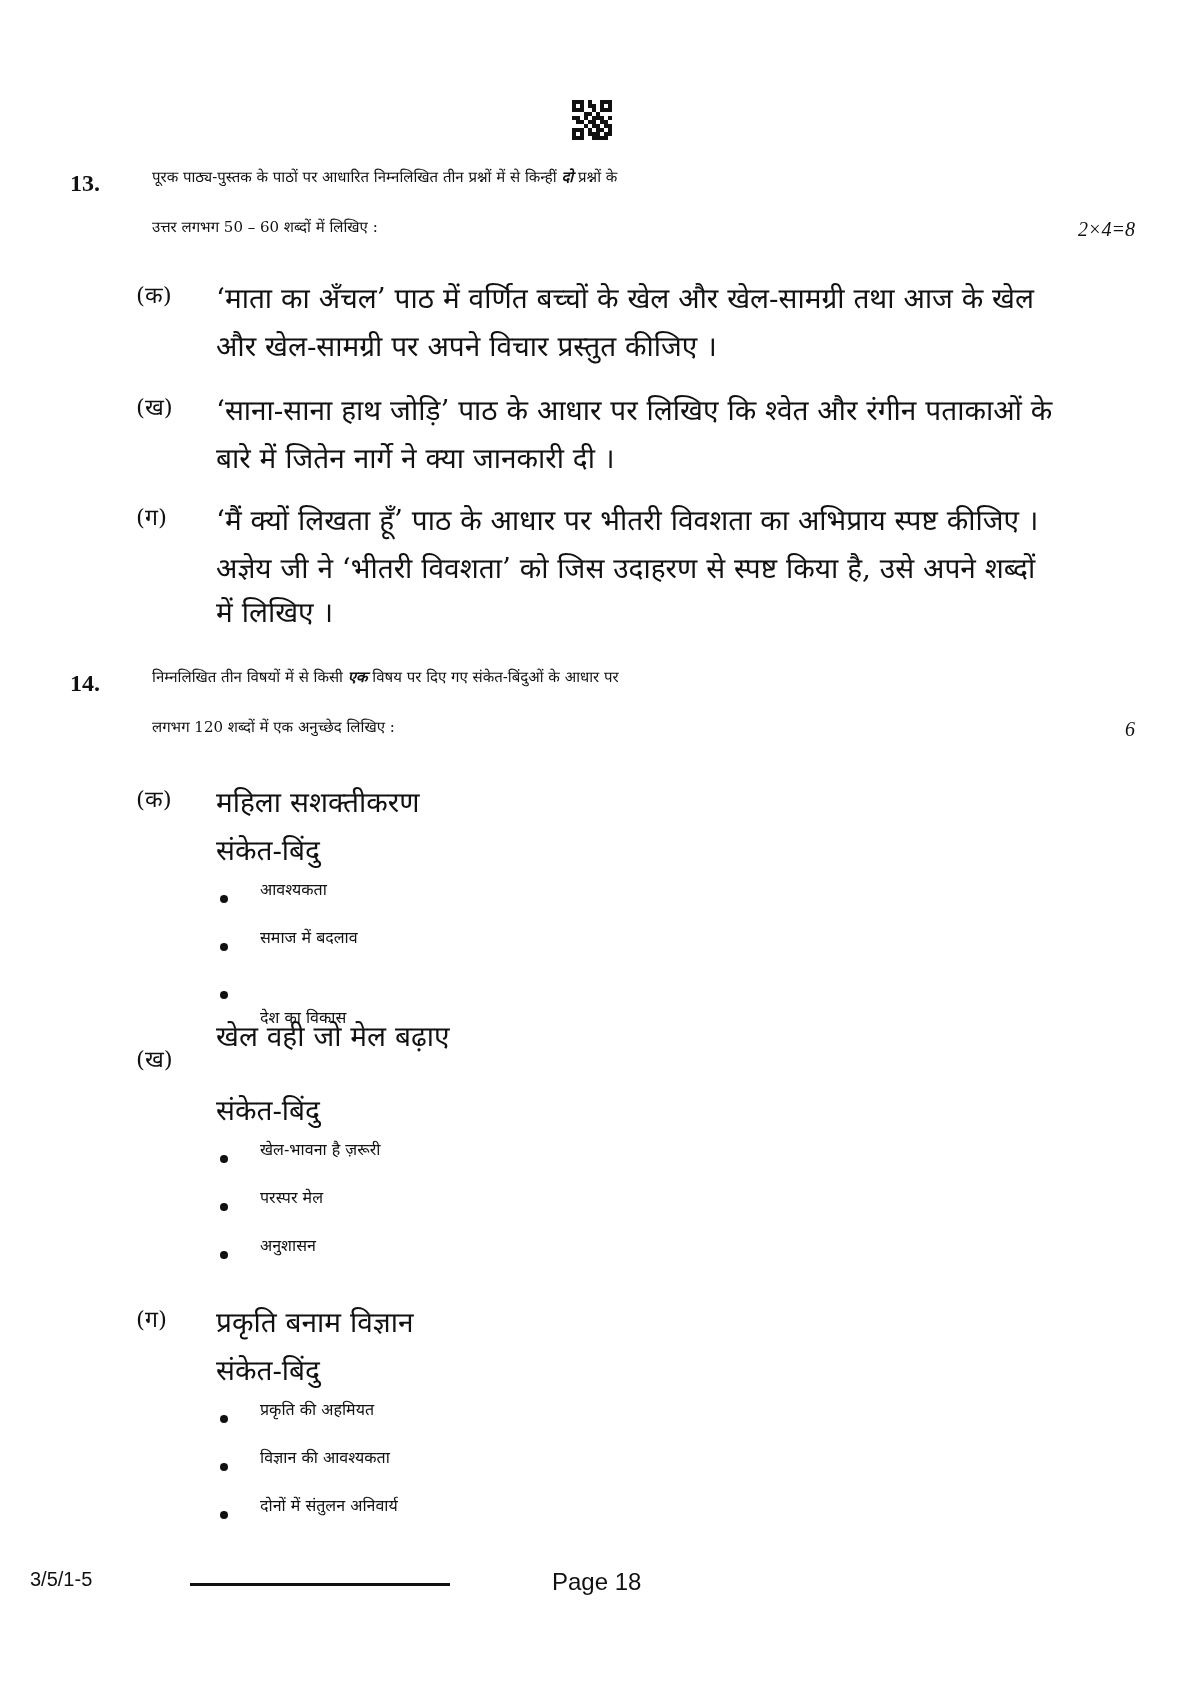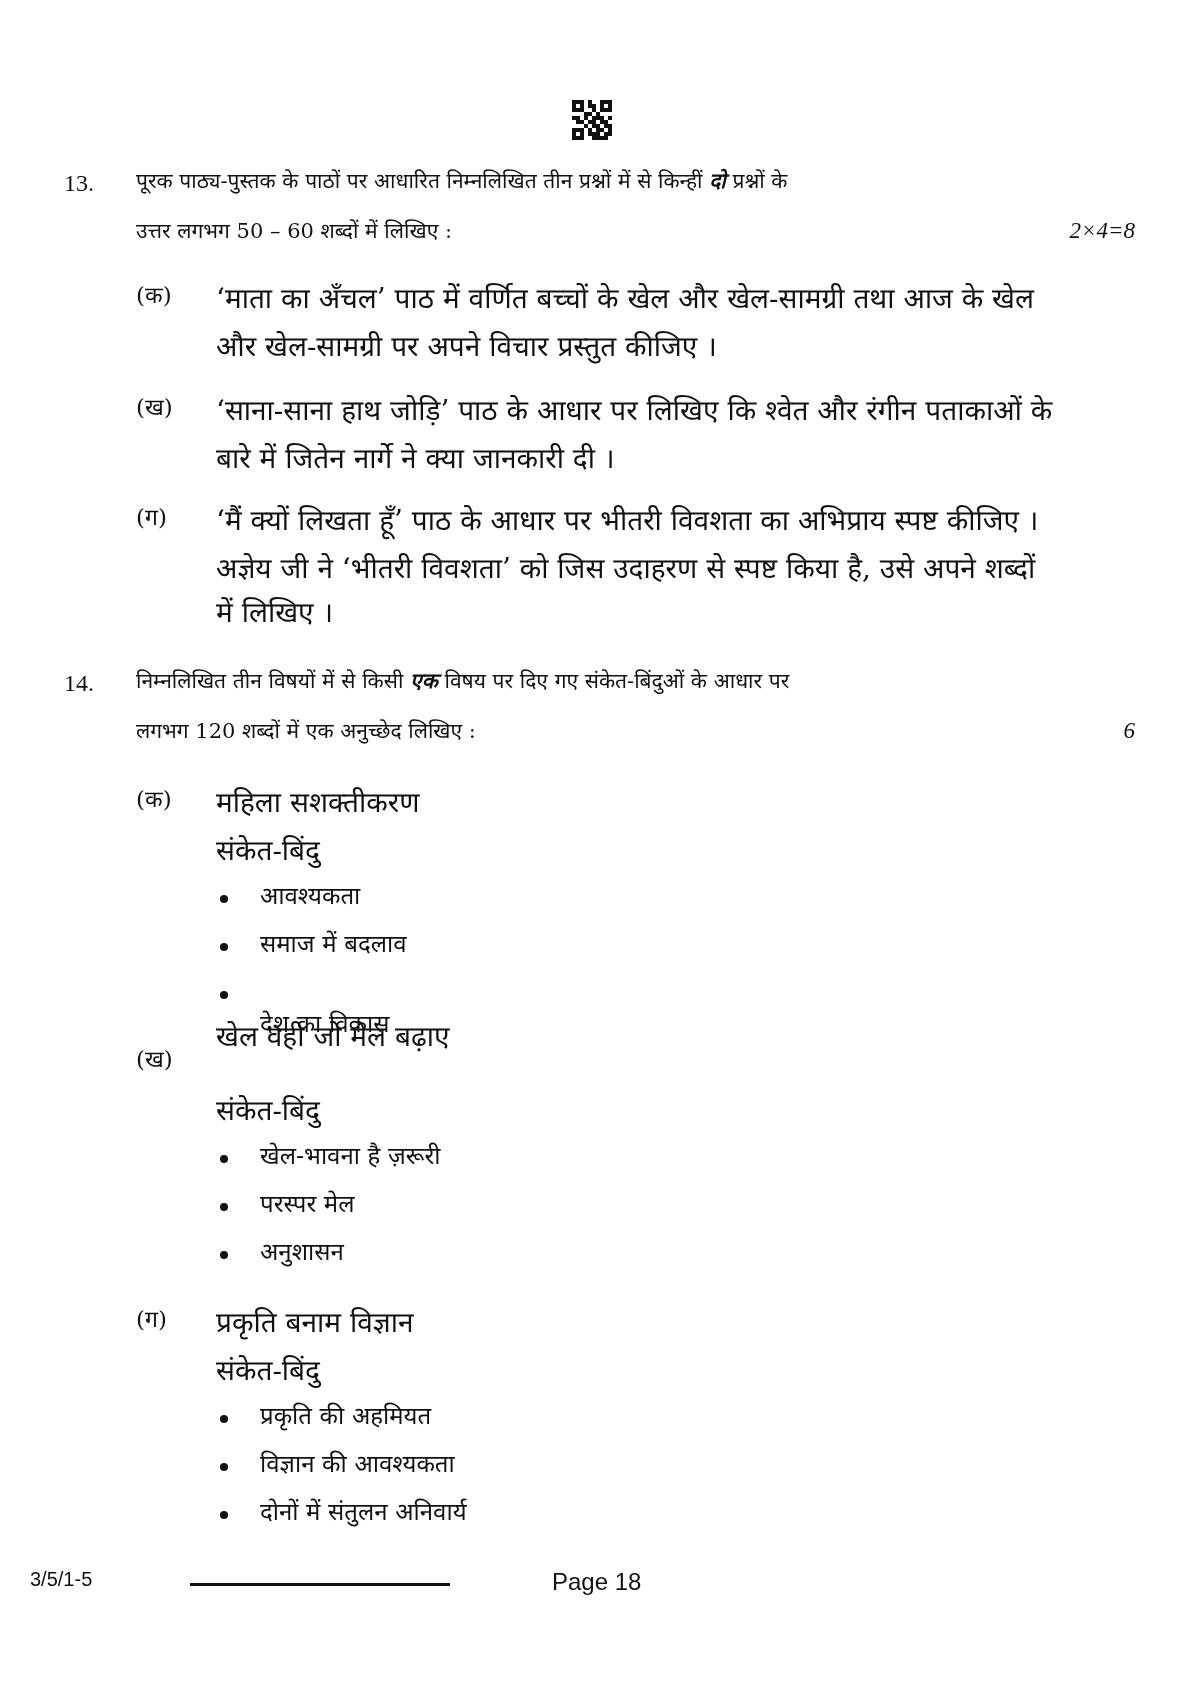--- a/index.html
+++ b/index.html
@@ -9,37 +9,37 @@
     color: #111111;
   }
   .qr {
     position: absolute; left: 572px; top: 100px; width: 40px; height: 40px;
     display: grid; grid-template-columns: repeat(10, 4px); grid-template-rows: repeat(10, 4px);
   }
   .qr span { width: 4px; height: 4px; }
   .qr .b { background: #111; }
   .question { position: absolute; left: 0; width: 1190px; }
   .qnum {
-    position: absolute; left: 64px; font-weight: normal; font-size: 24px;
+    position: absolute; left: 70px; font-weight: bold; font-size: 24px;
     font-family: "Liberation Serif", serif;
     text-align: center;
   }
   .qline {
-    position: absolute; left: 136px; font-size: 21px; white-space: nowrap;
+    position: absolute; left: 152px; font-size: 15px; white-space: nowrap;
   }
   .marks {
-    position: absolute; right: 55px; font-size: 23px; font-style: italic;
+    position: absolute; right: 55px; font-size: 20px; font-style: italic;
     font-family: "Liberation Serif", serif;
   }
   .opt-label { position: absolute; left: 136px; font-size: 23px; }
   .opt-line { position: absolute; left: 216px; font-size: 28px; white-space: nowrap; }
   .bullet-dot {
     position: absolute; left: 220px; width: 8px; height: 8px; border-radius: 50%; background: #111;
   }
-  .bullet-text { position: absolute; left: 260px; font-size: 24px; white-space: nowrap; }
+  .bullet-text { position: absolute; left: 260px; font-size: 16px; white-space: nowrap; }
   .footer-code {
     position: absolute; left: 30px; top: 1568px; font-size: 20px;
     font-family: "Liberation Sans", sans-serif;
   }
   .footer-rule {
     position: absolute; left: 190px; top: 1583px; width: 260px; height: 3px; background: #111;
   }
   .footer-page {
     position: absolute; left: 552px; top: 1568px; font-size: 24px;
     font-family: "Liberation Sans", sans-serif;

